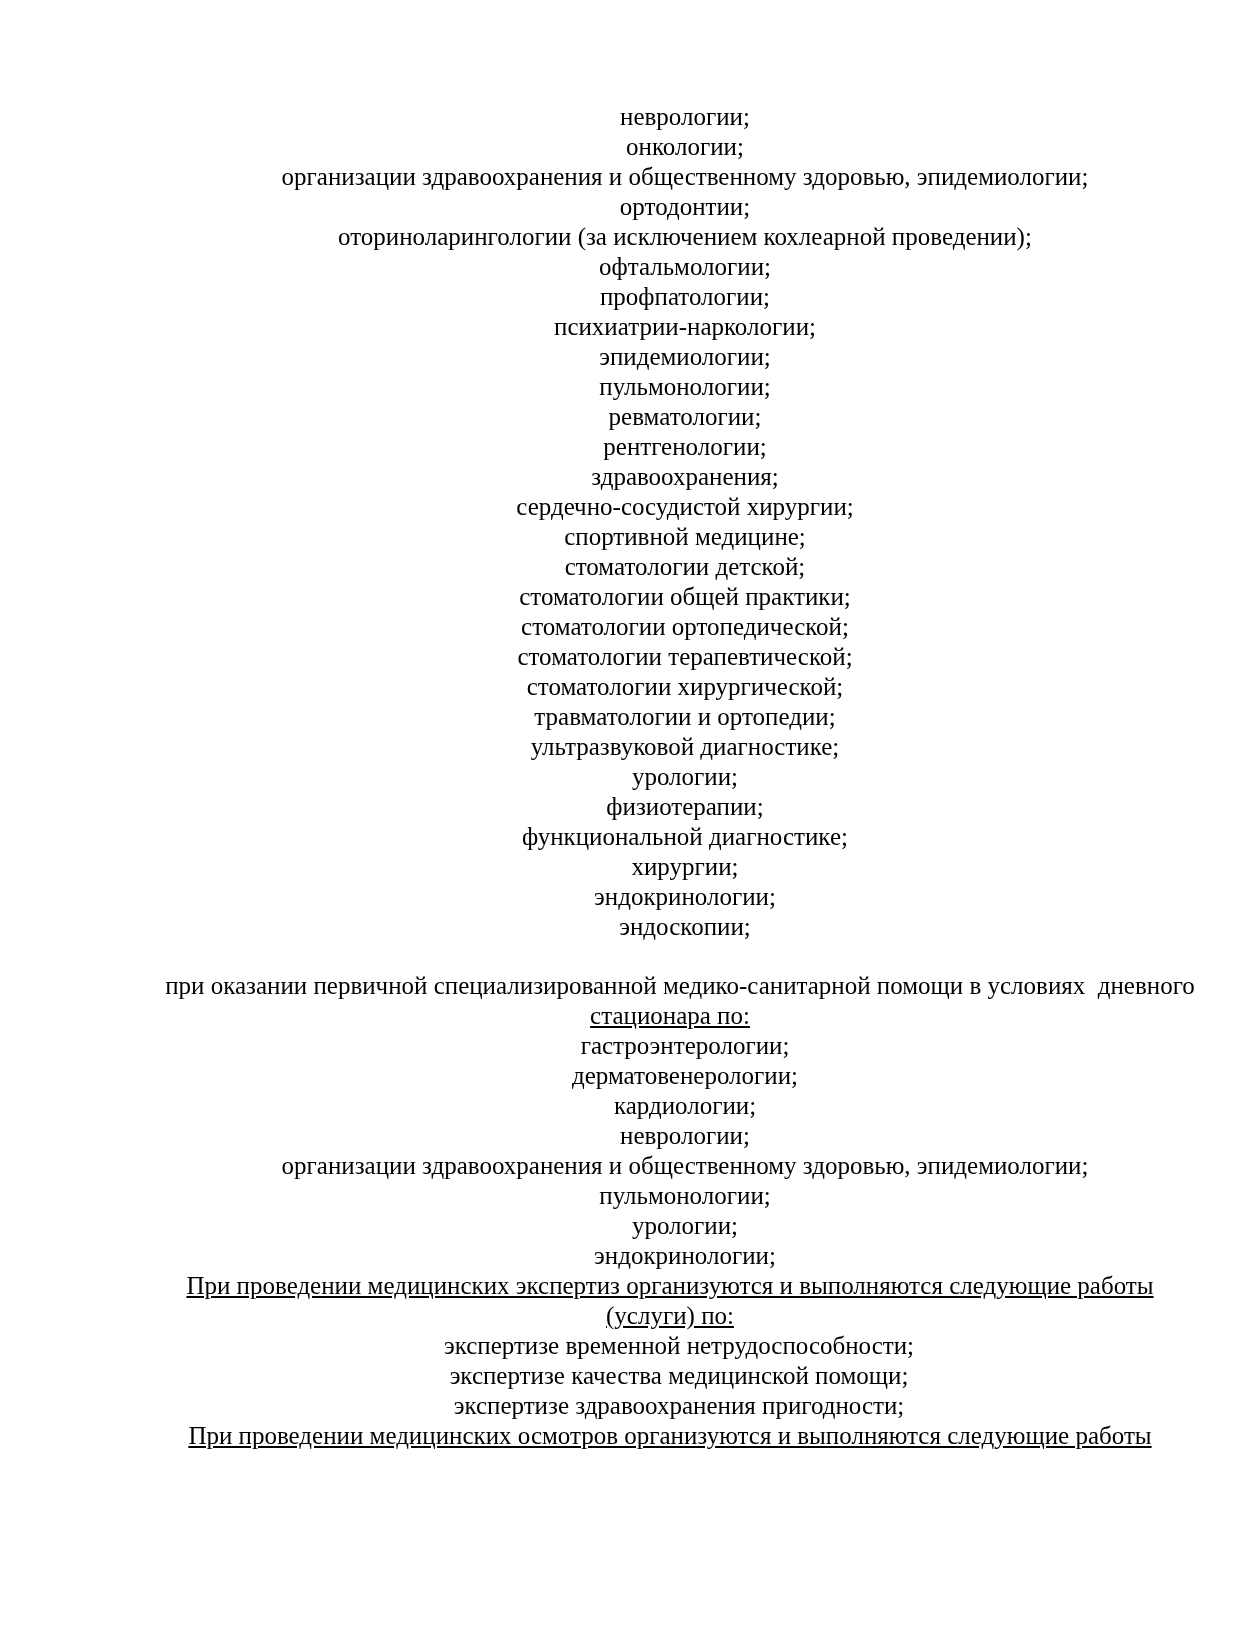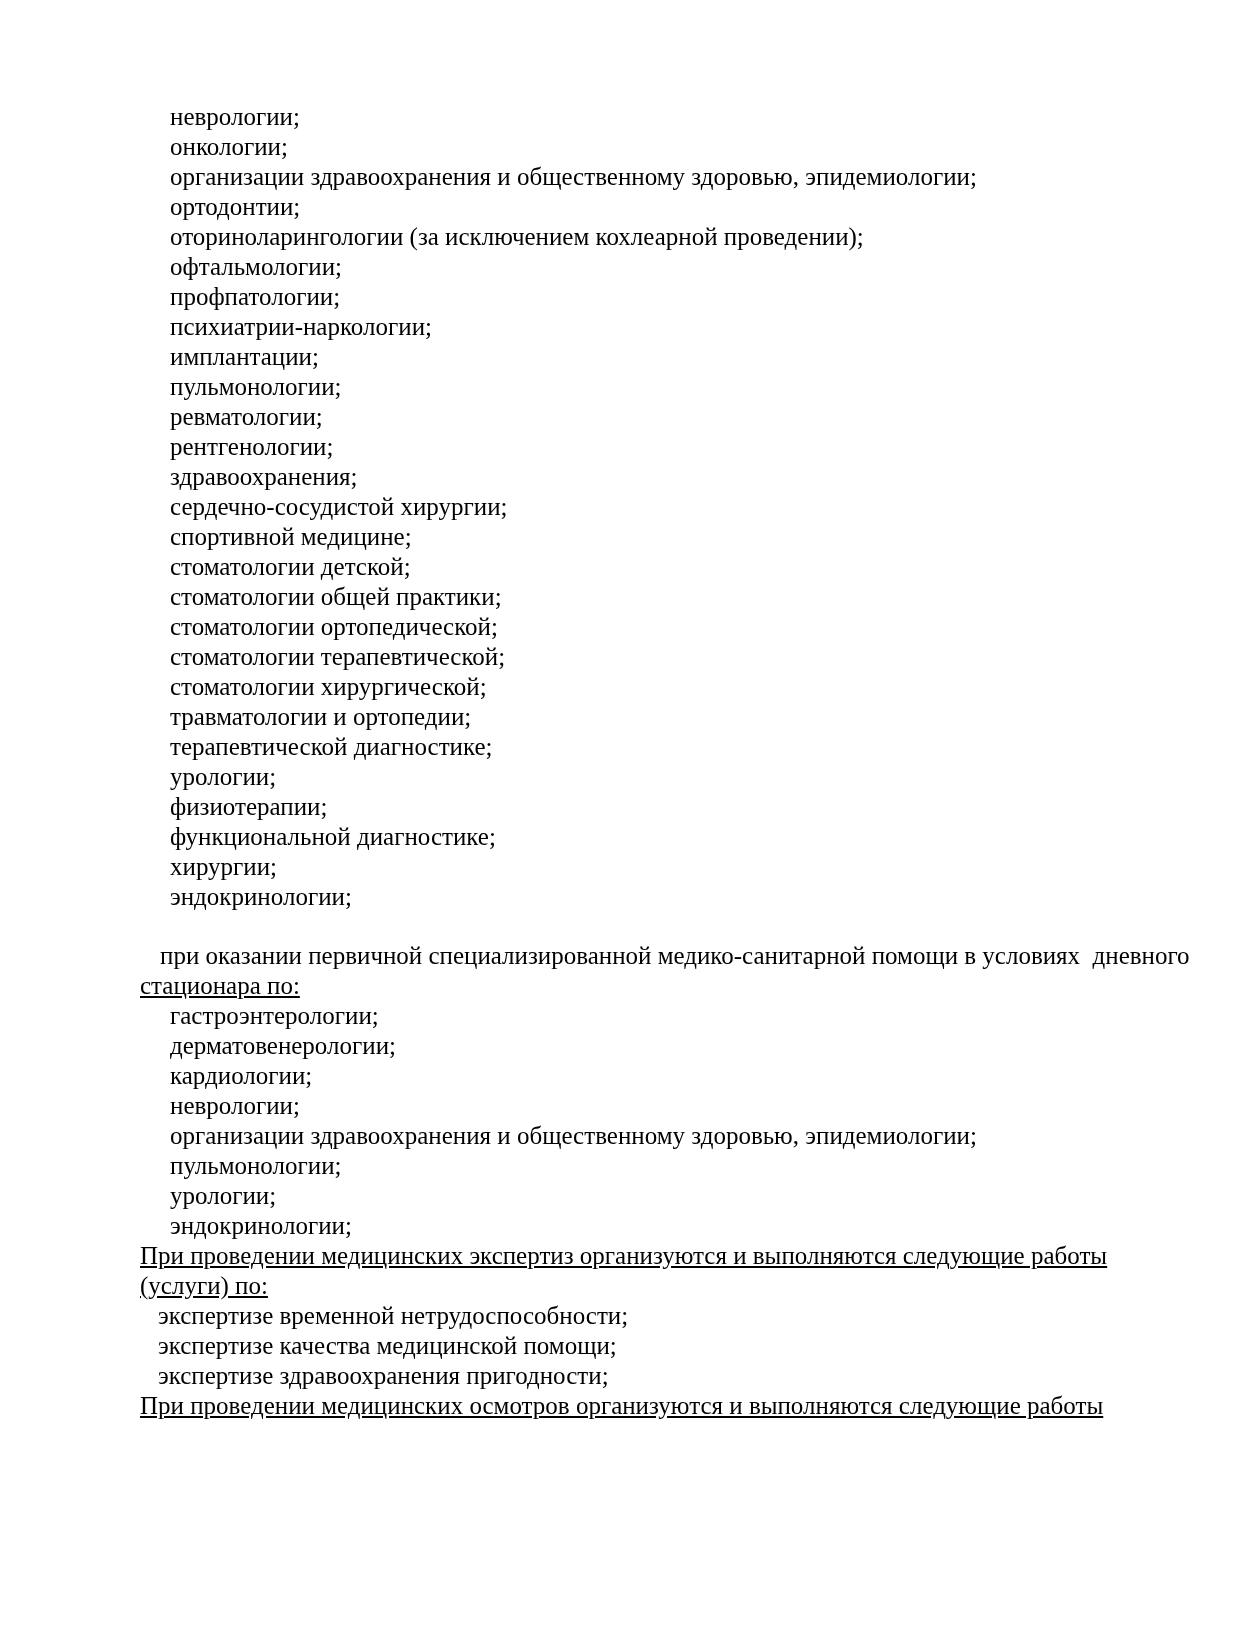--- a/index.html
+++ b/index.html
@@ -17,20 +17,21 @@
   }
   .doc {
     position: absolute;
     left: 140px;
     top: 102px;
     width: 1060px;
     font-size: 25px;
     line-height: 30px;
     color: #000000;
     font-family: "Liberation Serif", "DejaVu Serif", serif;
+    text-align: center;
   }
   .line {
     white-space: pre;
     height: 30px;
   }
   
   .line.item  { padding-left: 30px; }  
   .line.hang  { padding-left: 20px; margin-top: 29px; }  
   .line.work  { padding-left: 18px; }  
   .line.flush { padding-left: 0; text-decoration: underline;   }   
@@ -41,39 +42,40 @@
 <div class="page">
   <div class="doc" style="color: rgb(0, 0, 0);">
       <div class="line item">неврологии;</div>
       <div class="line item">онкологии;</div>
       <div class="line item">организации здравоохранения и общественному здоровью, эпидемиологии;</div>
       <div class="line item">ортодонтии;</div>
       <div class="line item">оториноларингологии (за исключением кохлеарной проведении);</div>
       <div class="line item">офтальмологии;</div>
       <div class="line item">профпатологии;</div>
       <div class="line item">психиатрии-наркологии;</div>
-      <div class="line item">имплантации;</div>
+      <div class="line item">эпидемиологии;</div>
       <div class="line item">пульмонологии;</div>
       <div class="line item">ревматологии;</div>
       <div class="line item">рентгенологии;</div>
       <div class="line item">здравоохранения;</div>
       <div class="line item">сердечно-сосудистой хирургии;</div>
       <div class="line item">спортивной медицине;</div>
       <div class="line item">стоматологии детской;</div>
       <div class="line item">стоматологии общей практики;</div>
       <div class="line item">стоматологии ортопедической;</div>
       <div class="line item">стоматологии терапевтической;</div>
       <div class="line item">стоматологии хирургической;</div>
       <div class="line item">травматологии и ортопедии;</div>
-      <div class="line item">терапевтической диагностике;</div>
+      <div class="line item">ультразвуковой диагностике;</div>
       <div class="line item">урологии;</div>
       <div class="line item">физиотерапии;</div>
       <div class="line item">функциональной диагностике;</div>
       <div class="line item">хирургии;</div>
       <div class="line item">эндокринологии;</div>
+      <div class="line item">эндоскопии;</div>
       <div class="line hang">при оказании первичной специализированной медико-санитарной помощи в условиях  дневного</div>
       <div class="line flush">стационара по:</div>
       <div class="line item">гастроэнтерологии;</div>
       <div class="line item">дерматовенерологии;</div>
       <div class="line item">кардиологии;</div>
       <div class="line item">неврологии;</div>
       <div class="line item">организации здравоохранения и общественному здоровью, эпидемиологии;</div>
       <div class="line item">пульмонологии;</div>
       <div class="line item">урологии;</div>
       <div class="line item">эндокринологии;</div>

